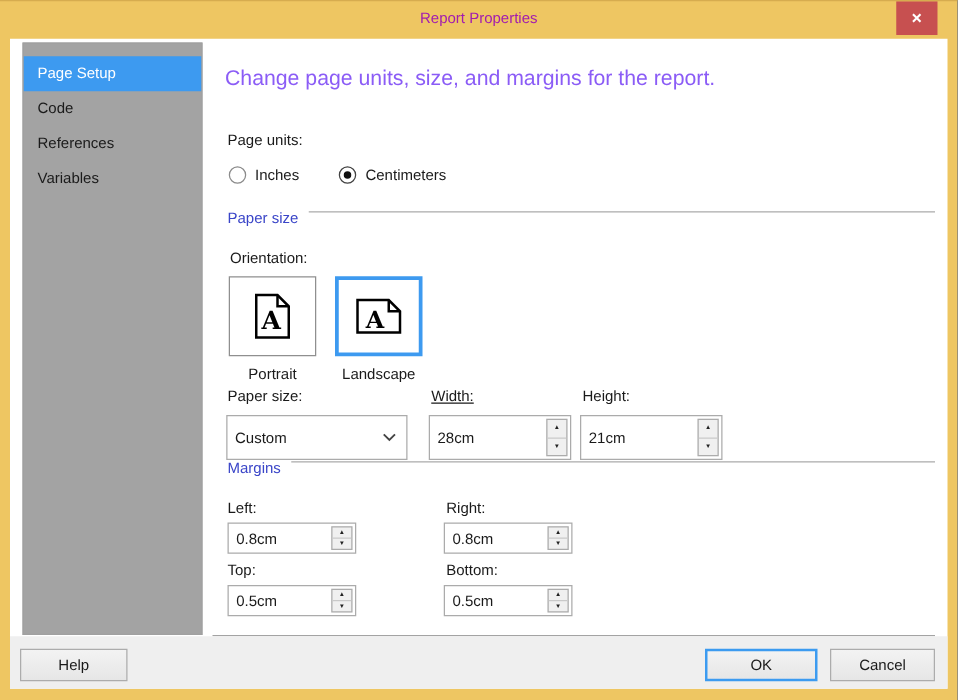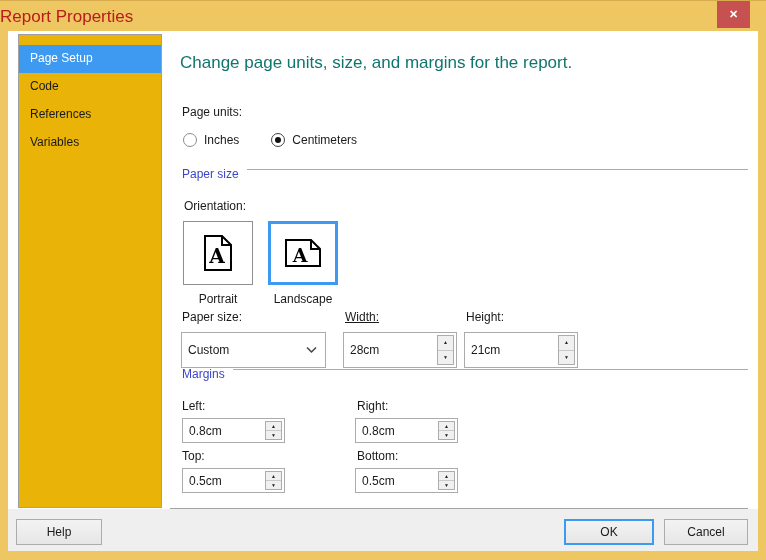--- a/index.html
+++ b/index.html
@@ -6,34 +6,34 @@
   * { box-sizing:border-box; }
   .dialog {
     position:relative; width:766px; height:560px;
     background:#EEC662;
     border-top:1px solid #D6AC4F;
     font-family:"Liberation Sans", sans-serif;
     color:#1a1a1a; overflow:hidden;
   }
   
   .titlebar { position:absolute; left:0; top:0; right:0; height:30px; }
-  .title { position:absolute; left:0; right:0; top:6px; font-size:17px; color:#b91c1c; }
+  .title { position:absolute; left:0; right:0; top:6px; text-align:center; font-size:12px; color:#a21caf; }
   .close-btn {
     position:absolute; right:16px; top:0; width:33px; height:27px;
     background:#C75050; color:#fff; font-size:11px; font-weight:bold;
     display:flex; align-items:center; justify-content:center; cursor:default;
   }
   
   .body { position:absolute; left:8px; right:8px; top:30px; height:520px; background:#ffffff; }
   
-  .listbox { position:absolute; left:10px; top:3px; width:144px; height:474px; background:#eab308; border:1px solid #A0A0A0; padding-top:10px; }
+  .listbox { position:absolute; left:10px; top:3px; width:144px; height:474px; background:#a3a3a3; border:1px solid #A0A0A0; padding-top:10px; }
   .lb-item { height:28px; line-height:27px; padding-left:11px; font-size:12px; color:#1a1a1a; }
   .lb-item.sel { background:#3D9AF0; color:#fff; }
   
-  .heading { position:absolute; left:172px; top:22px; font-size:17px; color:#0f766e; }
+  .heading { position:absolute; left:172px; top:22px; font-size:17px; color:#8b5cf6; }
   .lbl { position:absolute; font-size:12px; color:#1a1a1a; }
   .radio-row { position:absolute; left:175px; top:102px; display:flex; gap:32px; align-items:center; }
   .radio-opt { display:flex; align-items:center; gap:7px; font-size:12px; }
   .radio { width:14px; height:14px; border:1px solid #8B8B8B; border-radius:50%; background:#fff; position:relative; flex:none; }
   .radio.sel { border-color:#424242; }
   .radio.sel::after { content:""; position:absolute; inset:3px; border-radius:50%; background:#111; }
   .group-hdr { position:absolute; left:174px; right:10px; display:flex; }
   .group-hdr .gtitle { font-size:12px; color:#3A45C8; padding-right:8px; white-space:nowrap; }
   .group-hdr .gline { flex:1; height:1px; background:#ABABAB; margin-top:2px; }
   .orient-btn { position:absolute; width:70px; height:64px; background:#fff; border:1px solid #8F8F8F; display:flex; align-items:center; justify-content:center; }

